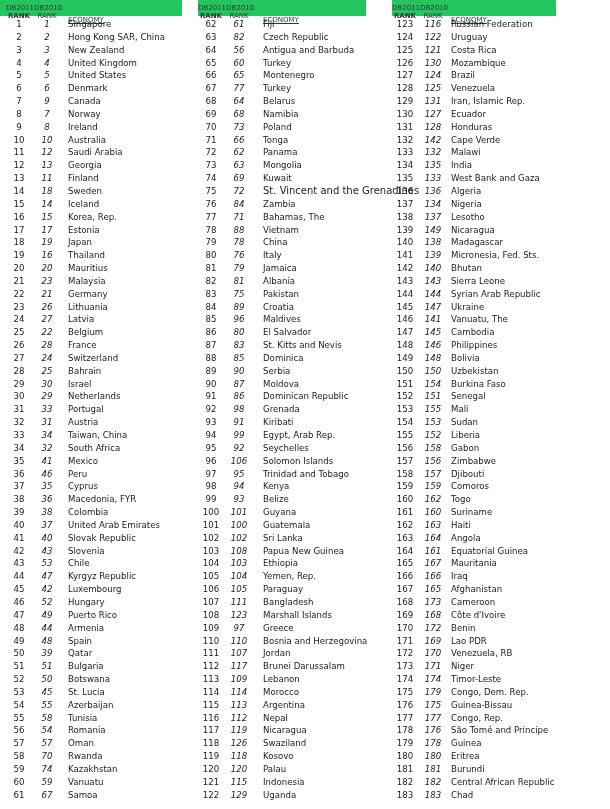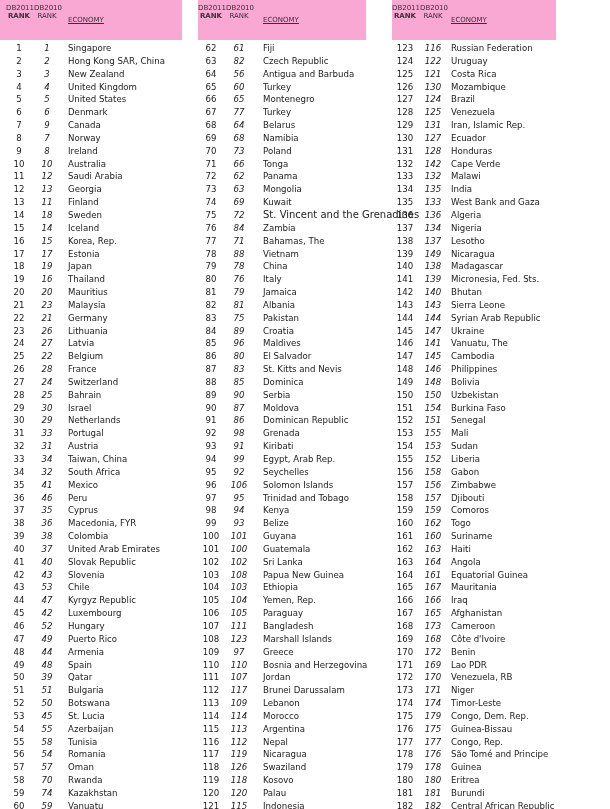--- a/index.html
+++ b/index.html
@@ -2,21 +2,21 @@
 <html><head>
 <meta charset="utf-8">
 <style>
   html, body { margin: 0; padding: 0; background: #ffffff; }
   body { width: 610px; height: 809px; position: relative; overflow: hidden;
          font-family: "DejaVu Sans", sans-serif; color: #1a1a1a; }
   .col { position: absolute; top: 0; }
   .col1 { left: 0; width: 182px; }
   .col2 { left: 198px; width: 168px; }
   .col3 { left: 392px; width: 164px; }
-  .hdr { height: 40px; background: #f9a8d4; position: relative; }
+  .hdr { height: 16px; background: #22c55e; position: relative; }
   .hdr span { position: absolute; font-size: 7px; line-height: 8px; color: #333; }
   .h-y1 { top: 4px; text-align: center; width: 26px; }
   .h-y2 { top: 4px; text-align: center; width: 26px; }
   .h-econ { top: 16px; text-decoration: underline; }
   .rows { margin-top: 2px; }
   .row { height: 12.85px; font-size: 8.6px; line-height: 12.85px; position: relative; white-space: nowrap; }
   .row span { position: absolute; }
   .r11 { text-align: center; width: 26px; }
   .r10 { text-align: center; width: 26px; font-style: italic; }
   .col1 .h-y1, .col1 .r11 { left: 6px; }

